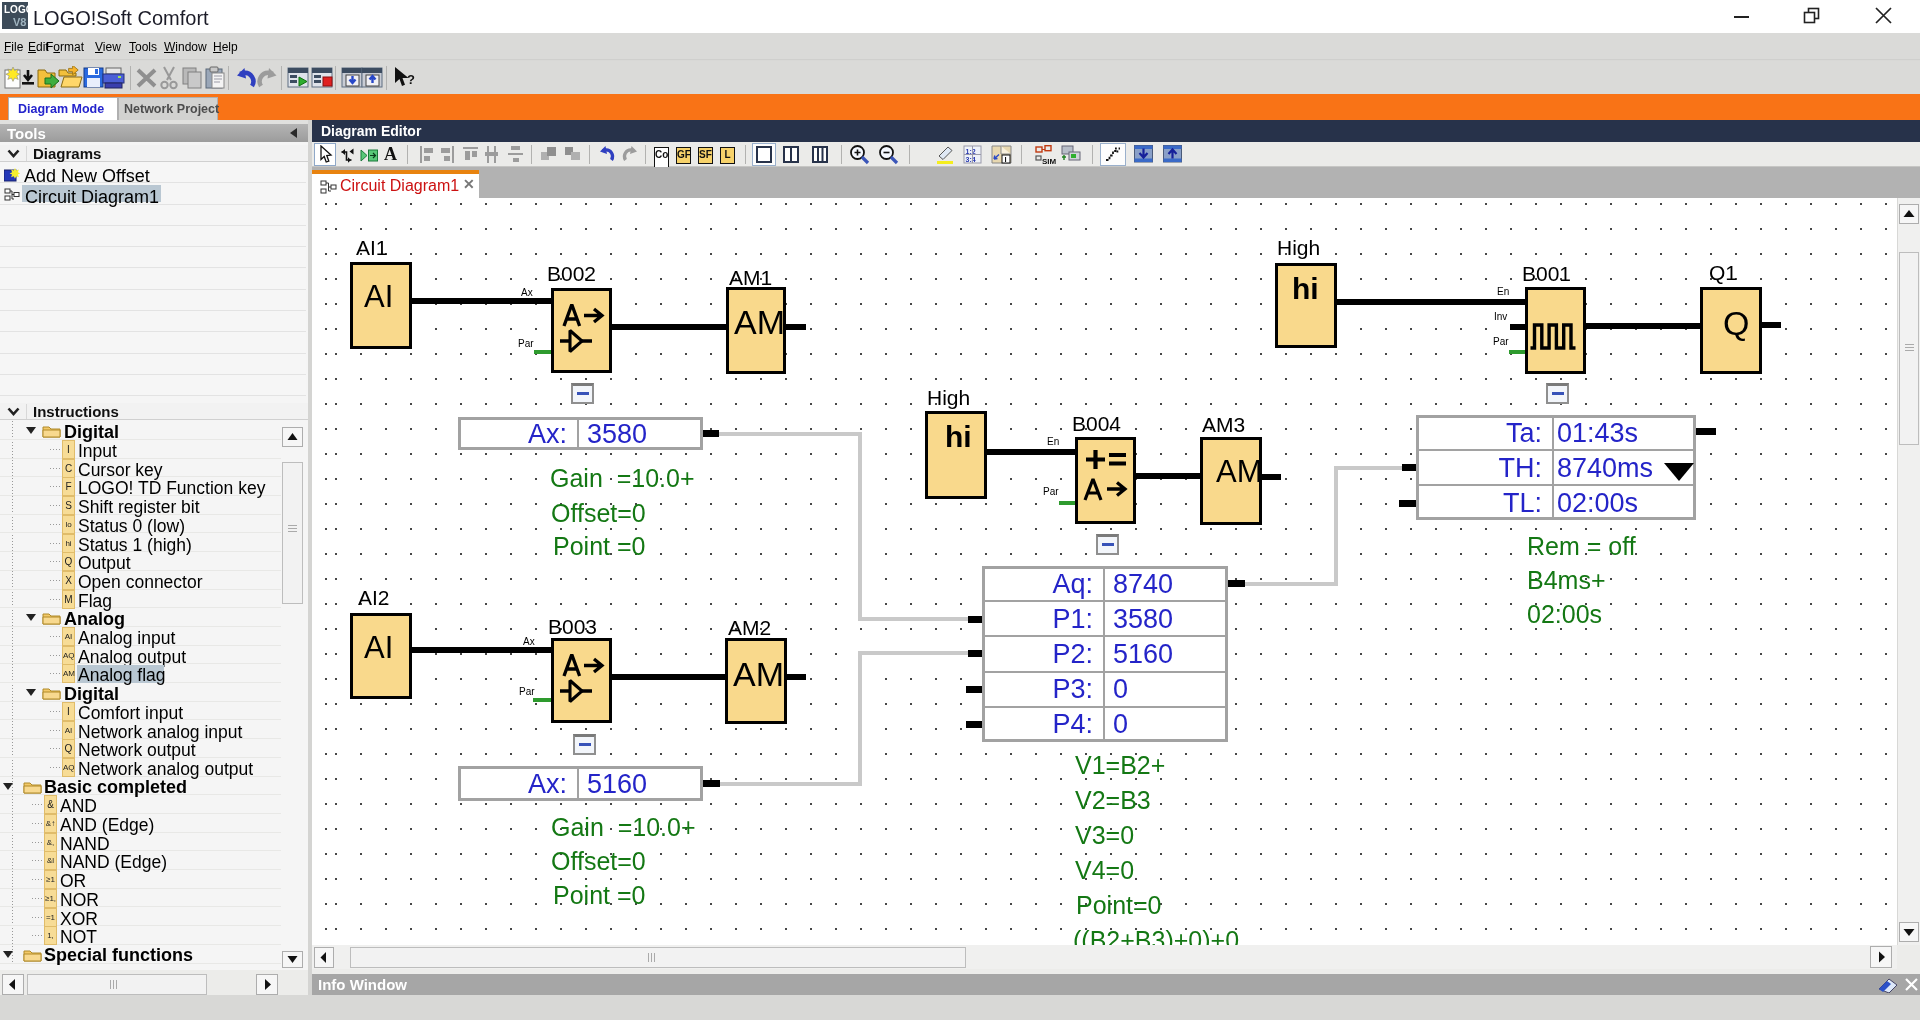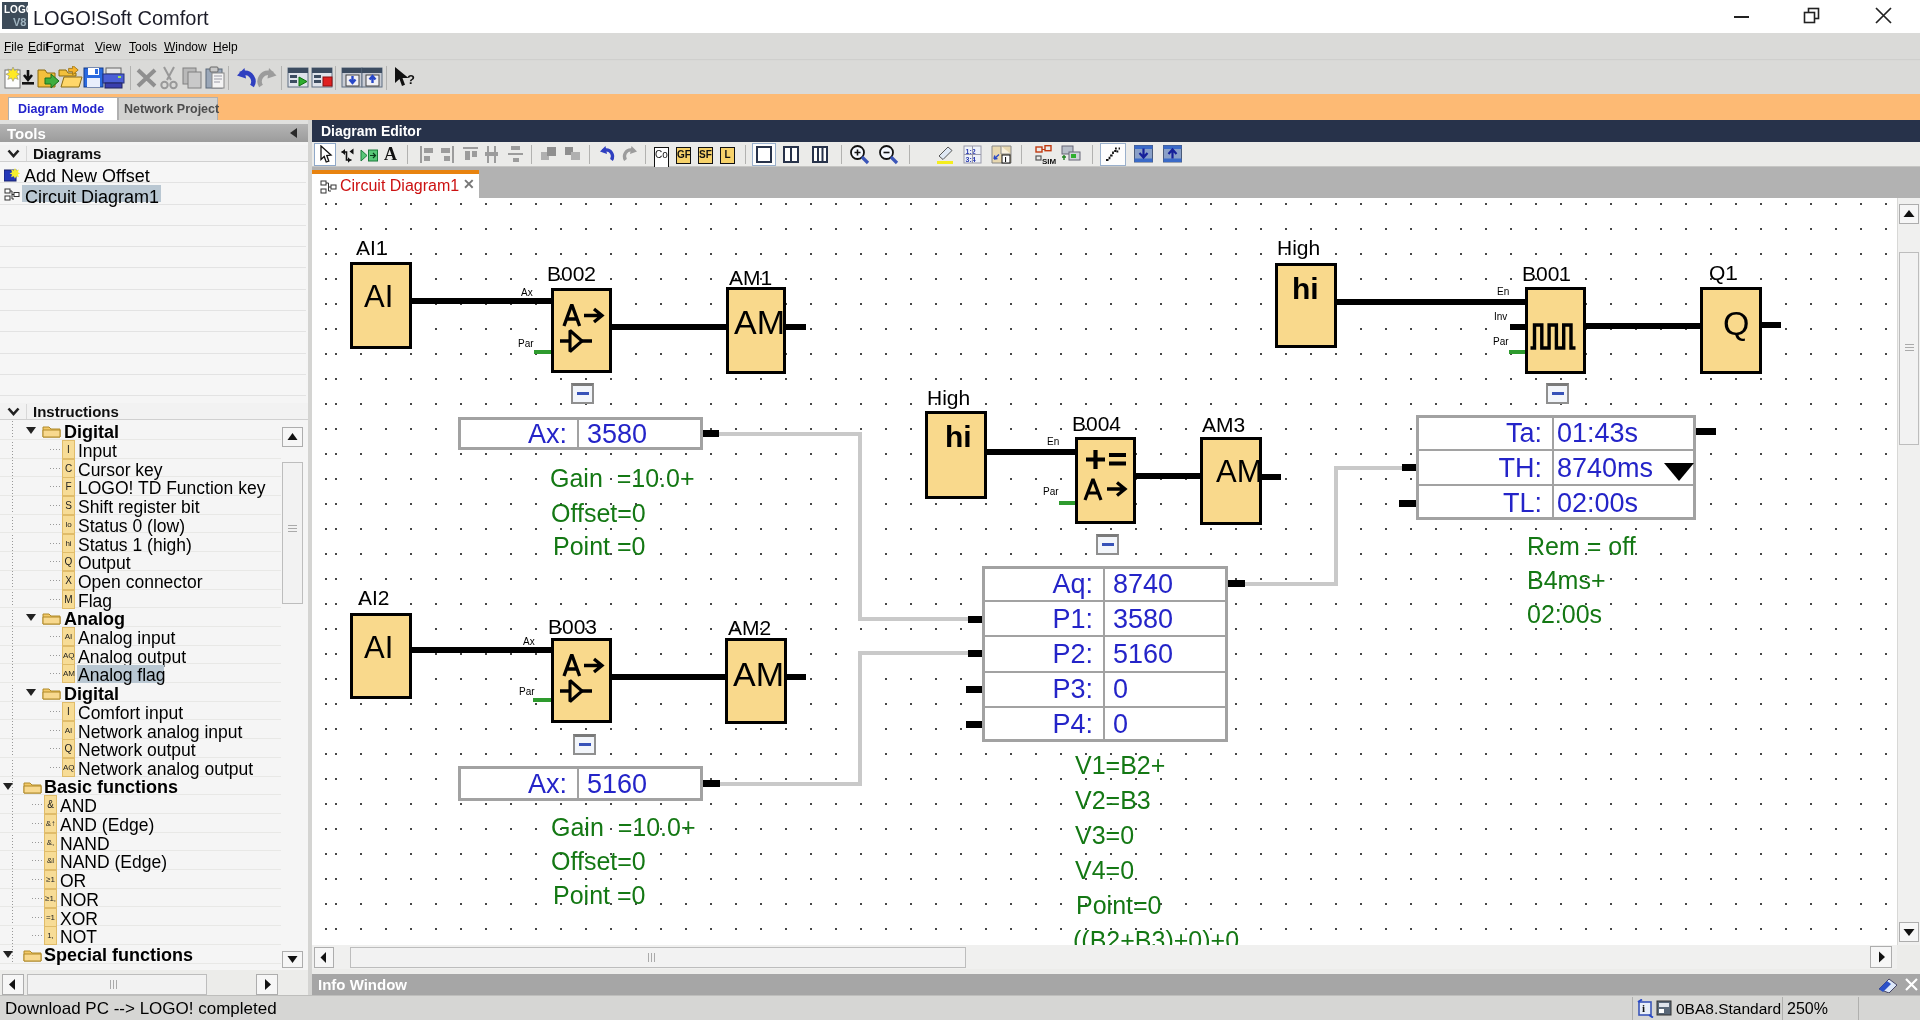--- a/index.html
+++ b/index.html
@@ -6,21 +6,21 @@
 html,body{width:1920px;height:1020px;overflow:hidden;font-family:"Liberation Sans",sans-serif}
 #app{position:relative;width:1920px;height:1020px;background:#d8d8d6;overflow:hidden}
 .abs{position:absolute}
 
 #titlebar{position:absolute;left:0;top:0;width:1920px;height:33px;background:#fff}
 #title{position:absolute;left:33px;top:7px;font-size:20px;color:#1c1c28}
 #menubar{position:absolute;left:0;top:33px;width:1920px;height:27px;background:#dadad8;border-bottom:1px solid #cfcfcd}
 .mi{position:absolute;top:7px;font-size:12px;color:#000}
 #toolbar{position:absolute;left:0;top:61px;width:1920px;height:33px;background:#dadad8}
 .tsep{position:absolute;top:5px;width:1px;height:24px;background:#b2b2b0}
-#tabrow{position:absolute;left:0;top:94px;width:1920px;height:26px;background:#fdba74}
+#tabrow{position:absolute;left:0;top:94px;width:1920px;height:26px;background:#f97316}
 #tab1{position:absolute;left:8px;top:3px;width:110px;height:23px;background:#fff;border:1px solid #b0b0b0;border-bottom:none}
 #tab1 span{position:absolute;left:9px;top:4px;font-size:12.5px;font-weight:bold;color:#2424cc;white-space:nowrap}
 #tab2{position:absolute;left:118px;top:3px;width:100px;height:23px;background:#d2d2d0;border:1px solid #b0b0b0;border-bottom:none}
 #tab2 span{position:absolute;left:5px;top:4px;font-size:12.5px;font-weight:bold;color:#4c4c4c;white-space:nowrap}
 
 #leftpanel{position:absolute;left:0;top:120px;width:308px;height:875px;background:#f5f5f5}
 #toolshdr{position:absolute;left:0;top:4px;width:308px;height:18px;background:linear-gradient(#b4b4b4,#9c9c9c);color:#fff;font-weight:bold;font-size:15px}
 #toolshdr span{position:absolute;left:7px;top:1px}
 .sechdr{position:absolute;left:0;width:308px;height:17px;background:#f2f2f2;border-bottom:1px solid #d0d0d0;font-size:15px;font-weight:bold;color:#111}
 .sechdr .vl{position:absolute;left:26px;top:1px;width:1px;height:15px;background:#d8d8d8}
@@ -335,21 +335,21 @@
 <div class="abs tree-line" style="left:0;top:637.9px;width:281px;height:18.7px"></div>
 <div class="doth" style="left:50px;top:646.9px;width:12px"></div>
 <div class="ticon" style="left:62px;top:637.9px;font-size:8px">AQ</div>
 <div class="titext" style="left:78px;top:638.9px">Network analog output</div>
 <div class="abs tree-line" style="left:0;top:656.6px;width:281px;height:18.7px"></div>
 <div class="tri" style="left:3px;top:662.6px"></div>
 <svg class="abs" style="left:23px;top:659.6px" width="19" height="14">
         <path d="M1 3 h6 l2 2 h9 v8 h-17z" fill="#f3c969" stroke="#b08a28"></path>
         <path d="M1 6 h17 v7 h-17z" fill="#f8d98f" stroke="#b08a28"></path>
       </svg>
-<div class="tbold" style="left:44px;top:657.1px">Basic functions</div>
+<div class="tbold" style="left:44px;top:657.1px">Basic completed</div>
 <div class="abs tree-line" style="left:0;top:675.3px;width:281px;height:18.7px"></div>
 <div class="doth" style="left:32px;top:684.3px;width:12px"></div>
 <div class="ticon" style="left:44px;top:675.3px;font-size:10px">&amp;</div>
 <div class="titext" style="left:60px;top:676.3px">AND</div>
 <div class="abs tree-line" style="left:0;top:694.0px;width:281px;height:18.7px"></div>
 <div class="doth" style="left:32px;top:703.0px;width:12px"></div>
 <div class="ticon" style="left:44px;top:694.0px;font-size:8px">&amp;↑</div>
 <div class="titext" style="left:60px;top:695.0px">AND (Edge)</div>
 <div class="abs tree-line" style="left:0;top:712.7px;width:281px;height:18.7px"></div>
 <div class="doth" style="left:32px;top:721.7px;width:12px"></div>
@@ -459,21 +459,21 @@
 <div class="tsep" style="left:277px;top:3px;height:19px"></div>
 <svg class="abs" style="left:286px;top:4px" width="18" height="17">
         <path d="M13.5 14 a6.5 6.5 0 0 0 -6.5-10 l-2.5.7" fill="none" stroke="#2f3fc0" stroke-width="3.2"></path>
         <path d="M7.5 0 L2 5.5 l7 2.5z" fill="#2f3fc0"></path>
       </svg>
 <svg class="abs" style="left:309px;top:4px" width="18" height="17">
         <path d="M4.5 14 a6.5 6.5 0 0 1 6.5-10 l2.5.7" fill="none" stroke="#9c9c9c" stroke-width="3.2"></path>
         <path d="M10.5 0 L16 5.5 l-7 2.5z" fill="#9c9c9c"></path>
       </svg>
 <div class="tsep" style="left:333px;top:3px;height:19px"></div>
-<div class="abs" style="left:342px;top:5px;width:15px;height:34px;background:#ffffff;border:1.5px solid #111;font-size:10px;font-weight:normal;color:#111;text-align:center;line-height:14px">Co</div>
+<div class="abs" style="left:342px;top:5px;width:15px;height:34px;background:#ffffff;border:1.5px solid #111;font-size:10px;font-weight:bold;color:#111;text-align:center;line-height:14px">Co</div>
 <div class="abs" style="left:364px;top:5px;width:15px;height:17px;background:#f7d26a;border:1.5px solid #111;font-size:10px;font-weight:bold;color:#111;text-align:center;line-height:14px">GF</div>
 <div class="abs" style="left:386px;top:5px;width:15px;height:17px;background:#f7d26a;border:1.5px solid #111;font-size:10px;font-weight:bold;color:#111;text-align:center;line-height:14px">SF</div>
 <div class="abs" style="left:408px;top:5px;width:15px;height:17px;background:#f7d26a;border:1.5px solid #111;font-size:10px;font-weight:bold;color:#111;text-align:center;line-height:14px">L</div>
 <div class="tsep" style="left:433px;top:3px;height:19px"></div>
 <div class="abs" style="left:440px;top:1px;width:24px;height:23px;background:#fdfdfd;border:1px solid #9ab0cc"></div>
 <svg class="abs" style="left:444px;top:4px" width="16" height="17">
         <rect x="1" y="1" width="14" height="15" fill="#fff" stroke="#27324a" stroke-width="2"></rect>
       </svg>
 <svg class="abs" style="left:471px;top:4px" width="16" height="17">
         <rect x="1" y="1" width="14" height="15" fill="#fff" stroke="#27324a" stroke-width="2"></rect>
@@ -744,30 +744,12 @@
 <div id="infobar">
       <span>Info Window</span>
       <svg class="abs" style="left:1565px;top:3px" width="24" height="16">
         <path d="M2 12 L12 2 l8 6 -8 8 z" fill="#dce8fa" stroke="#446"></path>
         <path d="M2 12 L10 4 l4 3 -8 8z" fill="#2a50c8"></path>
       </svg>
       <svg class="abs" style="left:1593px;top:4px" width="14" height="13">
         <path d="M1 1 L12 12 M12 1 L1 12" stroke="#fff" stroke-width="2.2"></path>
       </svg>
     </div>
-<div id="statusbar">
-      <div class="msg">Download PC --&gt; LOGO! completed</div>
-      <div class="svl" style="left:1632px"></div>
-      <svg class="abs" style="left:1637px;top:3px" width="17" height="19">
-        <rect x="2" y="3" width="12" height="13" fill="#e8eef8" stroke="#3a55b8" stroke-width="1.6"></rect>
-        <text x="5" y="13" font-size="11" font-weight="bold" fill="#111" font-family="Liberation Serif">i</text>
-        <path d="M1 3 l4-2.5 M12 16 l4 2.5" stroke="#2848c8" stroke-width="2"></path>
-      </svg>
-      <svg class="abs" style="left:1656px;top:4px" width="17" height="17">
-        <rect x="1" y="1" width="14" height="14" fill="#5a6878" stroke="#333"></rect>
-        <rect x="3" y="3" width="10" height="4" fill="#dfe3ea"></rect>
-        <rect x="3" y="9" width="5" height="4" fill="#fff"></rect>
-      </svg>
-      <div class="msg" style="left:1676px;font-size:15.5px;top:4px">0BA8.Standard</div>
-      <div class="svl" style="left:1782px"></div>
-      <div class="msg" style="left:1787px;font-size:16px;top:4px">250%</div>
-      <div class="svl" style="left:1858px"></div>
-    </div>
 </div>
 </body></html>

